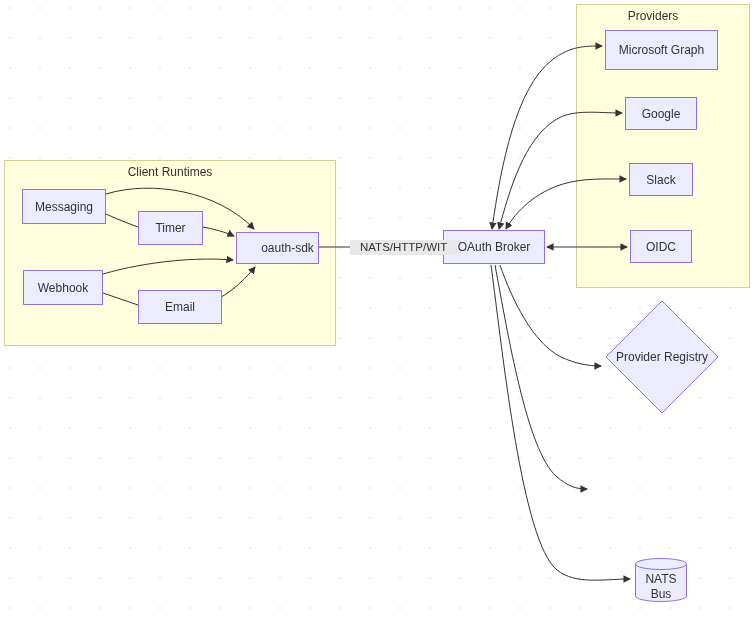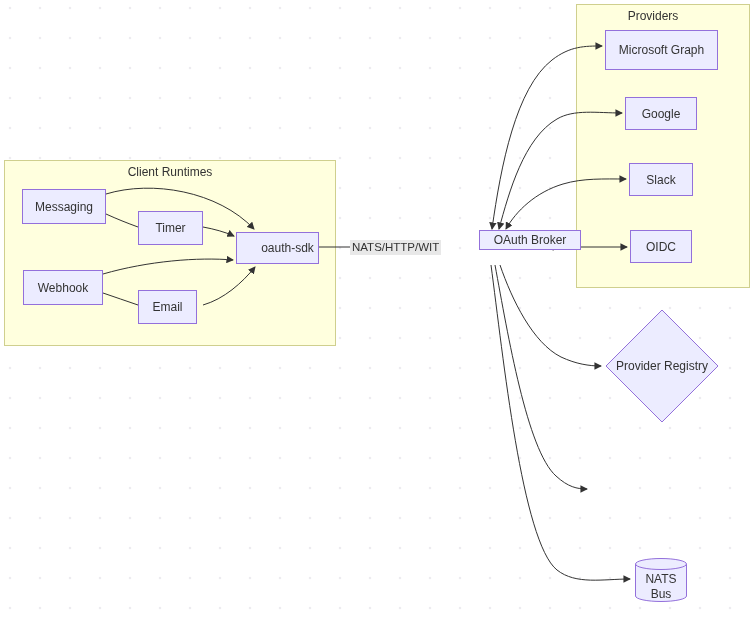--- a/index.html
+++ b/index.html
@@ -28,21 +28,21 @@
   .shape-node svg { display:block; position:absolute; left:0; top:0; }
   .shape-label {
     position:absolute; left:0; right:0; top:0; bottom:0;
     display:flex; flex-direction:column; align-items:center; justify-content:center;
     font-size:12px; text-align:center; line-height:15px;
   }
   .shape-label.cyl { padding-top:10px; box-sizing:border-box; }
   .shape-label.cyl-small { padding-top:14px; box-sizing:border-box; }
   .edge-label {
     position:absolute; left:350px; top:240px; z-index:5;
-    background:#e8e8e8; font-size:11.5px; padding:0 2px; line-height:15px;
+    background:#e8e8e8; font-size:11.5px; padding:0 10px; line-height:15px;
     white-space:nowrap;
   }
 </style>
 </head>
 <body>
 
 <div class="canvas">
 
   <div class="cluster" style="left:4px; top:160px; width:332px; height:186px;"></div>
   <div class="cluster-title" style="left:4px; top:165px; width:332px;">Client Runtimes</div>
@@ -82,43 +82,43 @@
 
   <div class="node" style="left:22px; top:189px; width:84px; height:35px;">
     <span>Messaging</span>
   </div>
   <div class="node" style="left:23px; top:270px; width:80px; height:35px;">
     <span>Webhook</span>
   </div>
   <div class="node" style="left:138px; top:211px; width:65px; height:34px;">
     <span>Timer</span>
   </div>
-  <div class="node" style="left:138px; top:290px; width:59px; height:34px;justify-content:center;">
+  <div class="node" style="left:138px; top:290px; width:84px; height:34px;justify-content:center;">
     <span>Email</span>
   </div>
   <div class="node" style="left:236px; top:232px; width:83px; height:32px;padding-left:20px;">
     <span>oauth-sdk</span>
   </div>
-  <div class="node" style="left:443px; top:230px; width:102px; height:20px;margin-left:36px;">
+  <div class="node" style="left:443px; top:230px; width:102px; height:34px;">
     <span>OAuth Broker</span>
   </div>
   <div class="node" style="left:605px; top:30px; width:113px; height:40px;">
     <span>Microsoft Graph</span>
   </div>
   <div class="node" style="left:625px; top:97px; width:72px; height:33px;">
     <span>Google</span>
   </div>
   <div class="node" style="left:629px; top:163px; width:64px; height:33px;">
     <span>Slack</span>
   </div>
   <div class="node" style="left:630px; top:230px; width:62px; height:33px;">
     <span>OIDC</span>
   </div>
 
-  <div class="shape-node" style="left:605px; top:309px; width:114px; height:114px;">
+  <div class="shape-node" style="left:605px; top:300px; width:114px; height:114px;">
     <svg width="114" height="114" viewBox="0 0 114 114">
       <polygon points="57,1 113,57 57,113 1,57" fill="#ECECFF" stroke="#9370DB" stroke-width="1"></polygon>
     </svg>
     <div class="shape-label">
       <span>Provider Registry</span>
     </div>
   </div>
 
 
   <div class="shape-node" style="left:635px; top:558px; width:52px; height:44px;">

